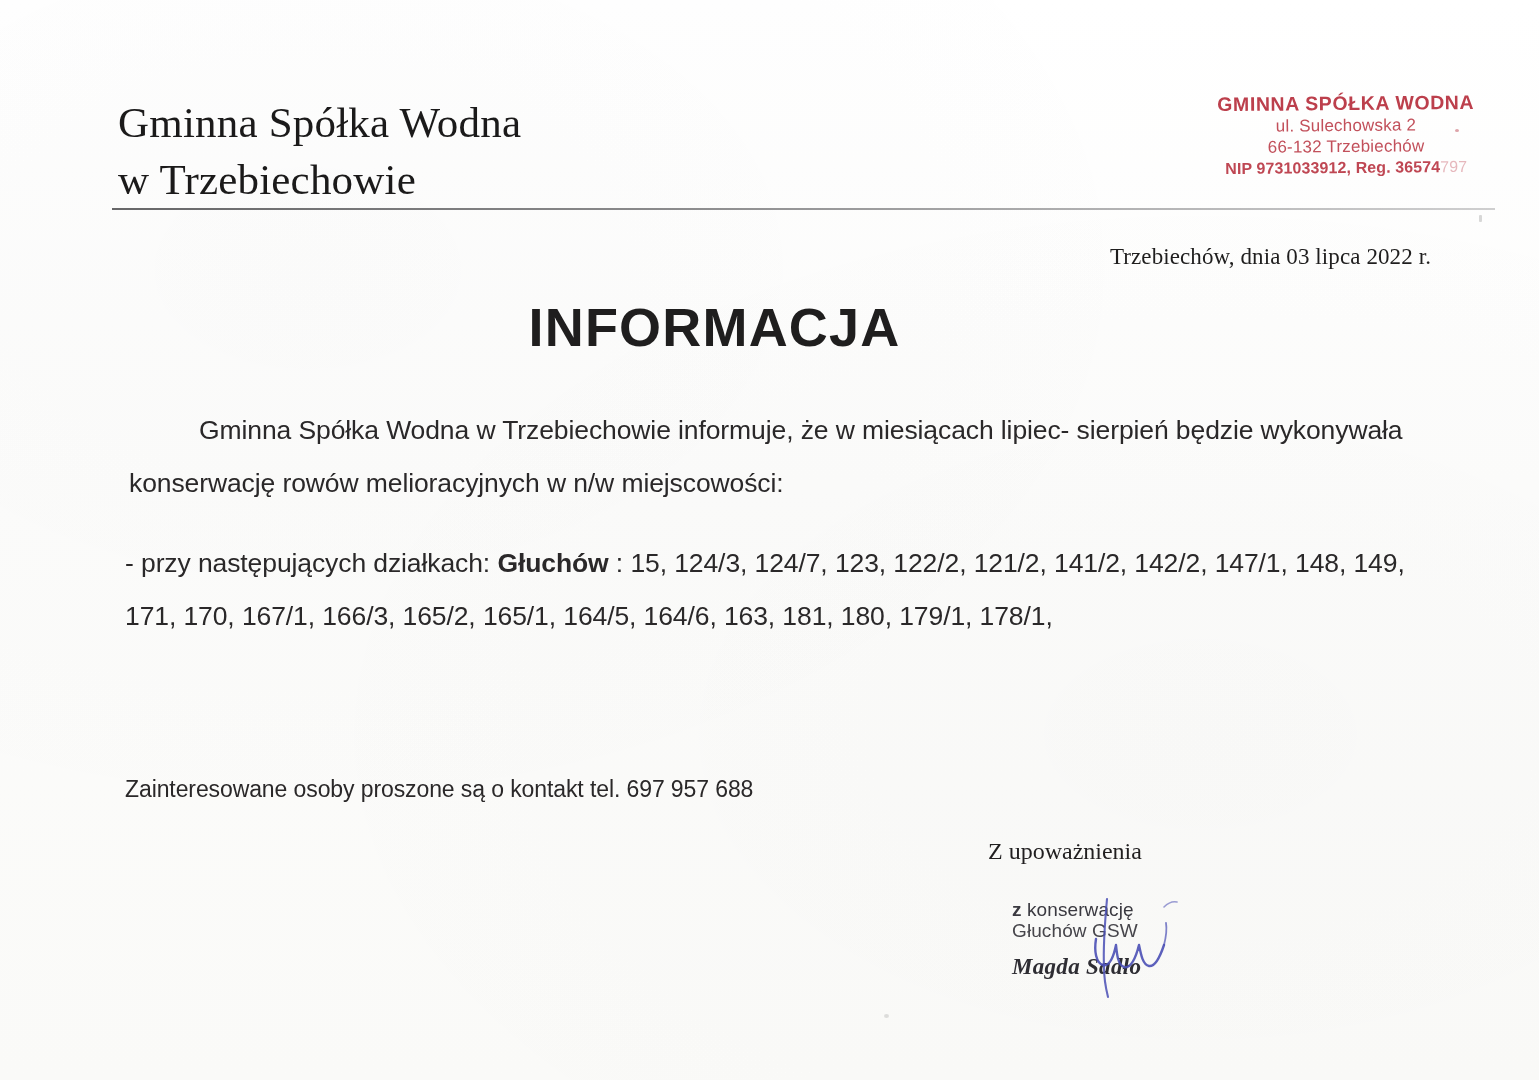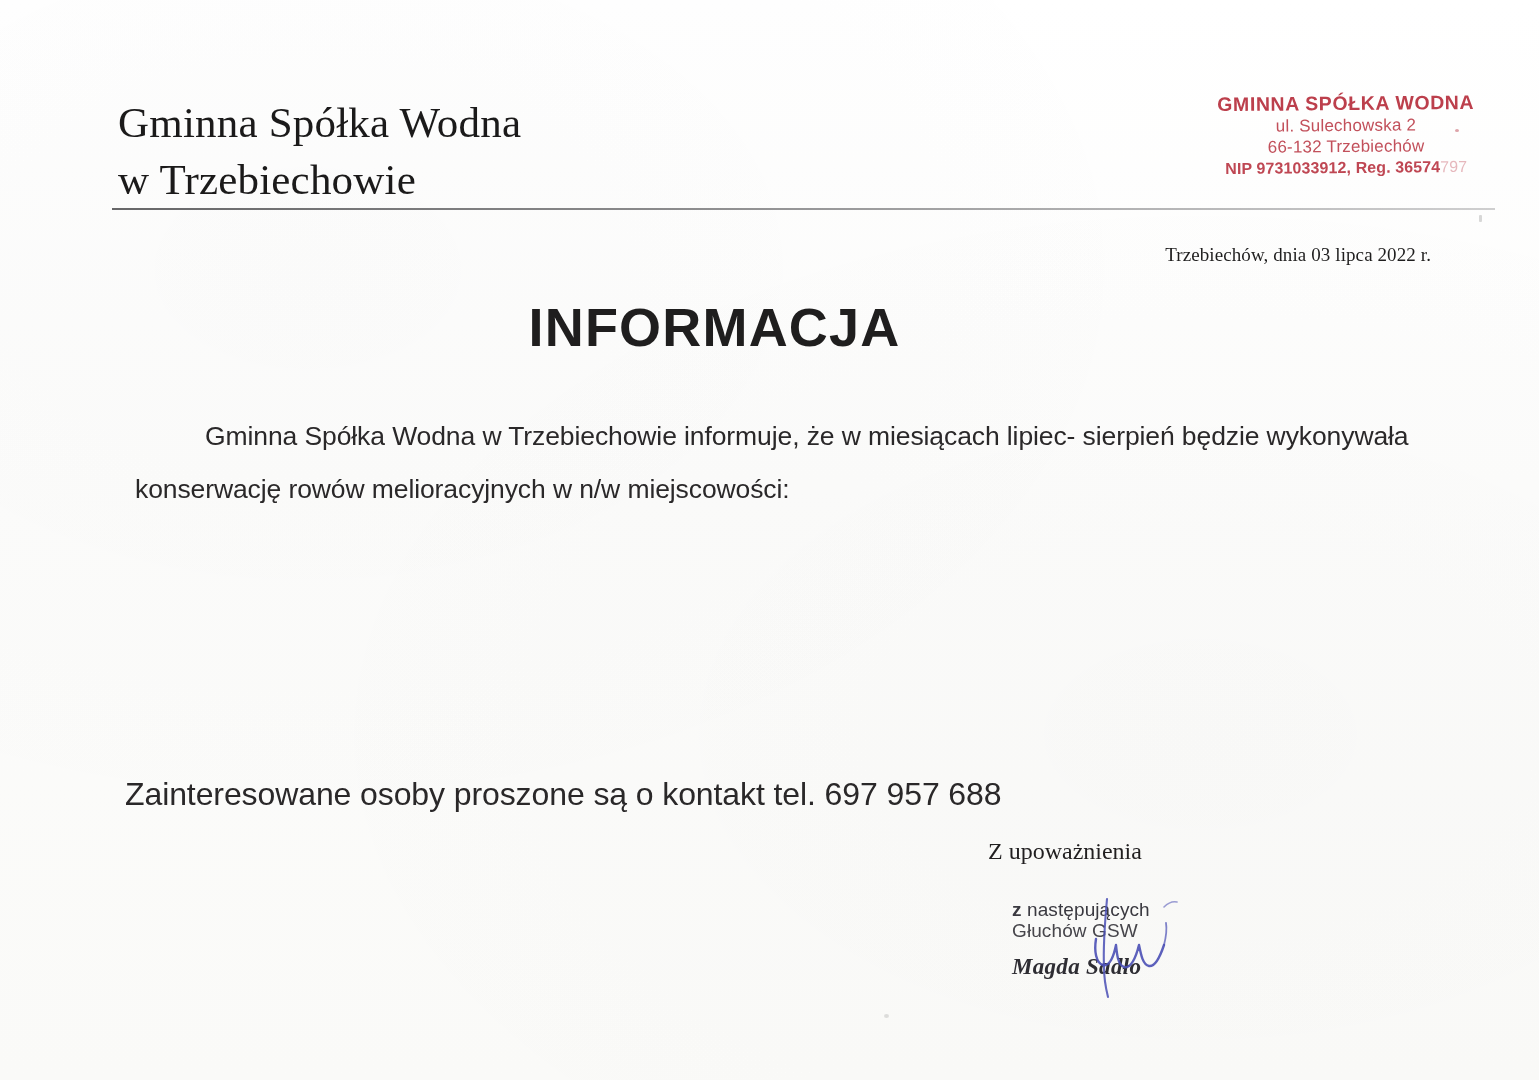--- a/index.html
+++ b/index.html
@@ -105,21 +105,21 @@
     background: rgba(195,90,100,0.55);
     border-radius: 50%;
   }
 
   
   .date-line {
     position: absolute;
     right: 108px;
     top: 244px;
     font-family: "Liberation Serif", serif;
-    font-size: 19px;
+    font-size: 23px;
     color: #1f1e1e;
     letter-spacing: 0.1px;
   }
 
   
   .doc-title {
     position: absolute;
     left: 0;
     right: 0;
     top: 296px;
@@ -137,40 +137,40 @@
     left: 125px;
     top: 400px;
     width: 1320px;
     font-size: 26.5px;
     line-height: 53px;
     color: #2a2829;
     letter-spacing: -0.1px;
   }
   .para-intro {
     text-indent: 70px;
-    margin: 10px;
+    margin: 4px;
   }
   .subheading {
     margin: 30px 0 0 0;
     padding-left: 70px;
     font-weight: bold;
     font-size: 26.5px;
   }
   .parcels {
     margin: 27px 0 0 0;
   }
   .parcels b {
     font-weight: bold;
   }
 
   .contact-line {
     position: absolute;
     left: 125px;
     top: 776px;
-    font-size: 32px;
+    font-size: 23px;
     color: #2a2829;
     letter-spacing: -0.1px;
   }
 
   
   .auth-label {
     position: absolute;
     left: 988px;
     top: 838px;
     font-family: "Liberation Serif", serif;
@@ -246,28 +246,29 @@
   <div class="stamp-speck"></div>
 
   <div class="date-line">Trzebiechów, dnia 03 lipca 2022 r.</div>
 
   <div class="doc-title">INFORMACJA</div>
 
   <div class="body-block">
     <p class="para-intro">Gminna Spółka Wodna w Trzebiechowie informuje, że w miesiącach lipiec- sierpień będzie wykonywała konserwację rowów melioracyjnych w n/w miejscowości:</p>
 
 
+    <p class="parcels"><span>- przy następujących działkach: </span><b>Głuchów</b><span> : </span><span>15, 124/3, 124/7, 123, 122/2, 121/2, 141/2, 142/2, 147/1, 148, 149, 171, 170, 167/1, 166/3, 165/2, 165/1, 164/5, 164/6, 163, 181, 180, 179/1, 178/1,</span></p>
   </div>
 
   <div class="contact-line">Zainteresowane osoby proszone są o kontakt tel. 697 957 688</div>
 
   <div class="auth-label">Z upoważnienia</div>
 
   <div class="sig-stamp">
-    <div class="sig-stamp-l1"><span class="lead">z</span><span> następujących</span></div>
+    <div class="sig-stamp-l1"><span class="lead">z</span><span> konserwację</span></div>
     <div class="sig-stamp-l2">Głuchów GSW</div>
     <div class="sig-stamp-name">Magda Sadło</div>
   </div>
 
   <svg class="handwriting" viewBox="0 0 130 110">
     <path d="M47 6 C45 28, 43 52, 44 74 C44 86, 46 96, 48 104" fill="none" stroke="#4a4fb5" stroke-width="2.1" stroke-linecap="round" opacity="0.85"></path>
     <path d="M36 46 C34 58, 36 70, 43 72 C50 74, 54 62, 56 52
              C57 62, 58 72, 64 74 C71 76, 76 64, 79 52
              C81 62, 83 72, 89 73 C95 74, 100 64, 104 52" fill="none" stroke="#4a4fb5" stroke-width="2.4" stroke-linecap="round" stroke-linejoin="round" opacity="0.9"></path>
     <path d="M104 52 C106 44, 107 36, 106 30" fill="none" stroke="#4a4fb5" stroke-width="1.8" stroke-linecap="round" opacity="0.7"></path>

